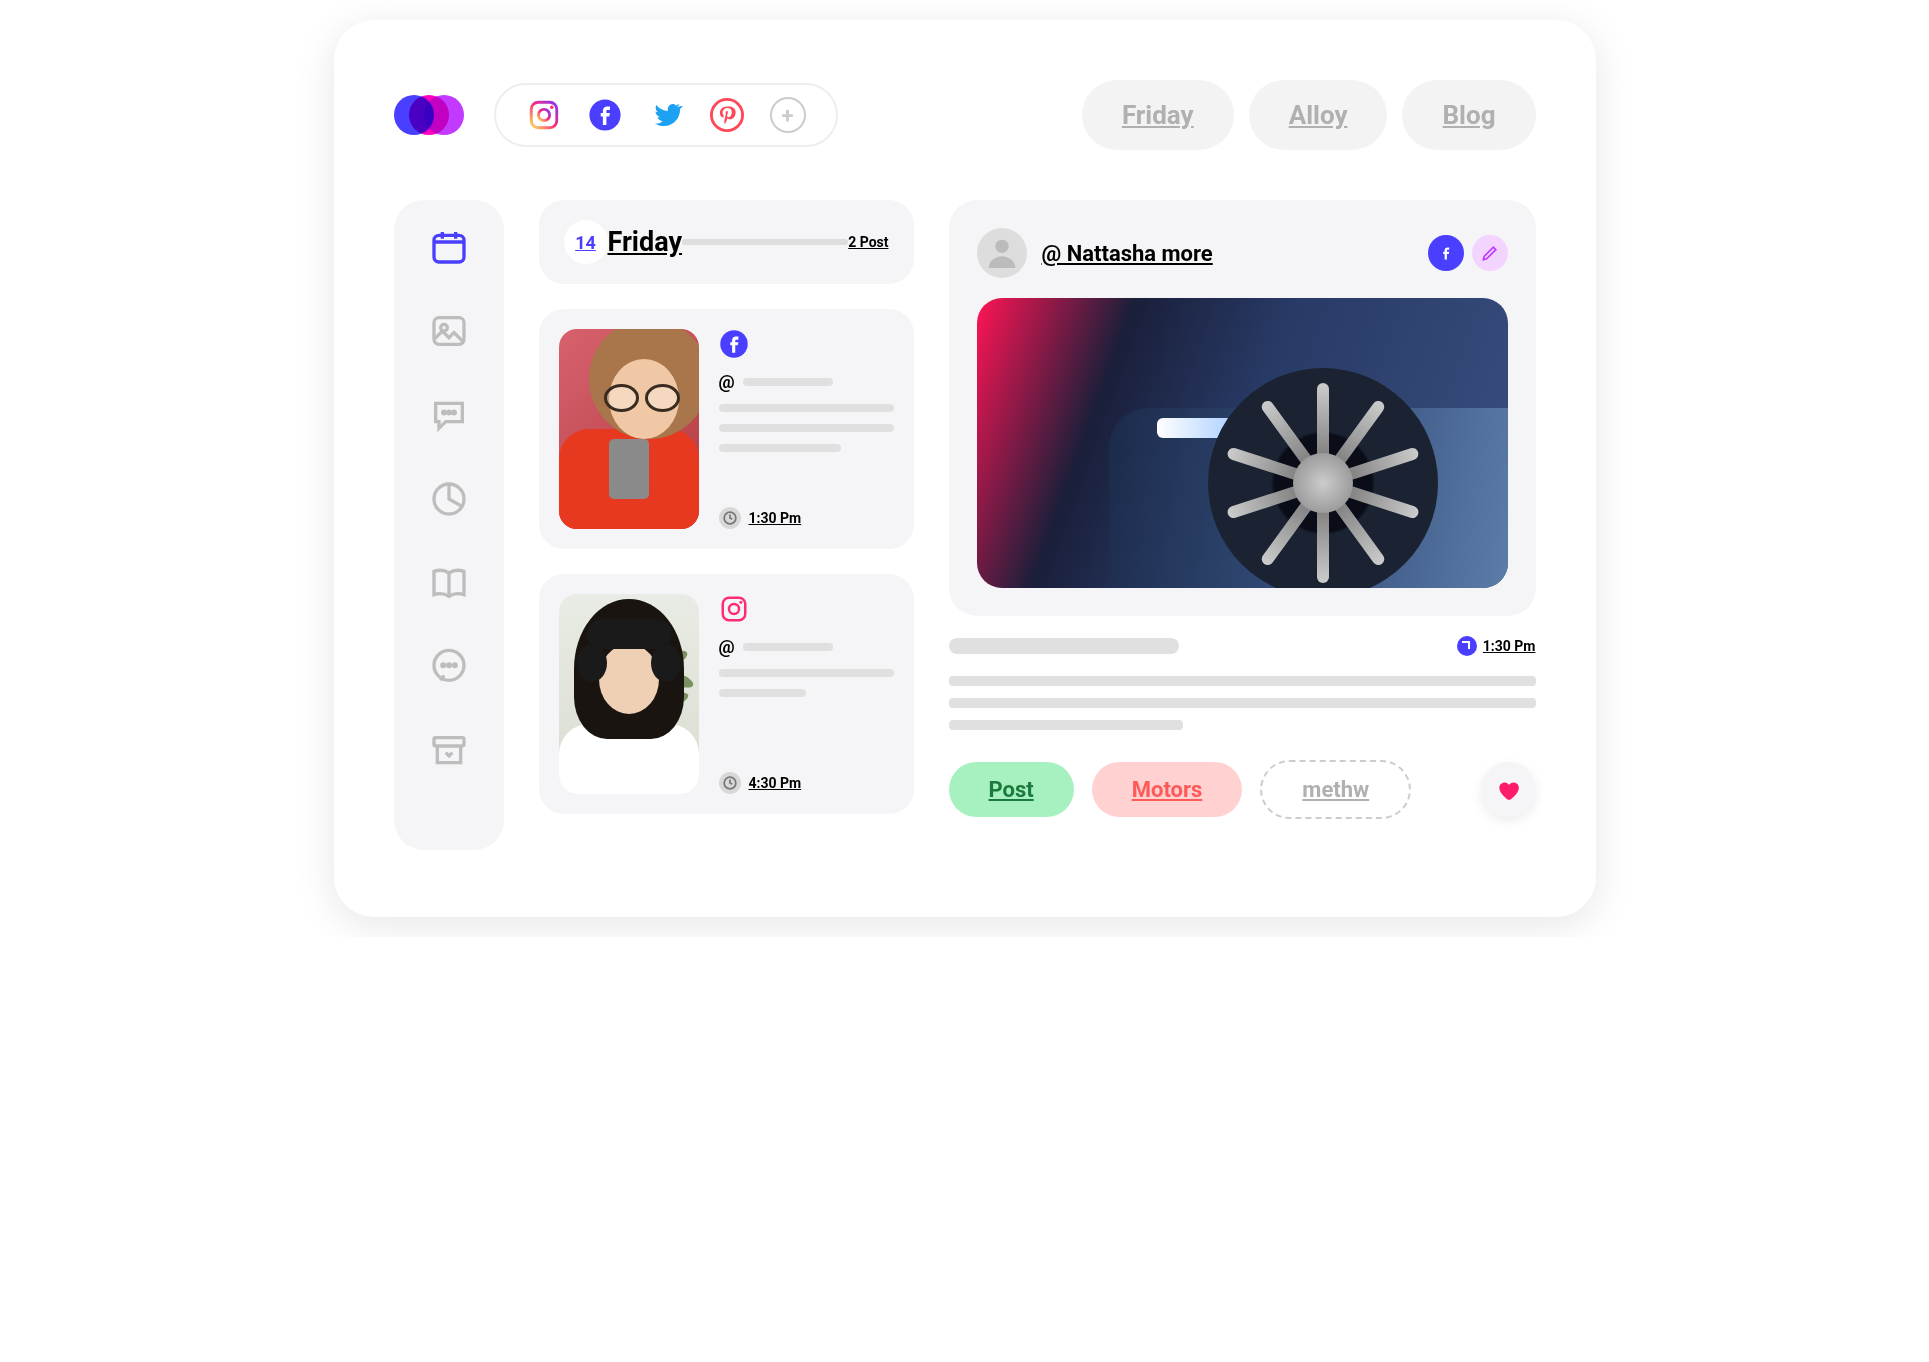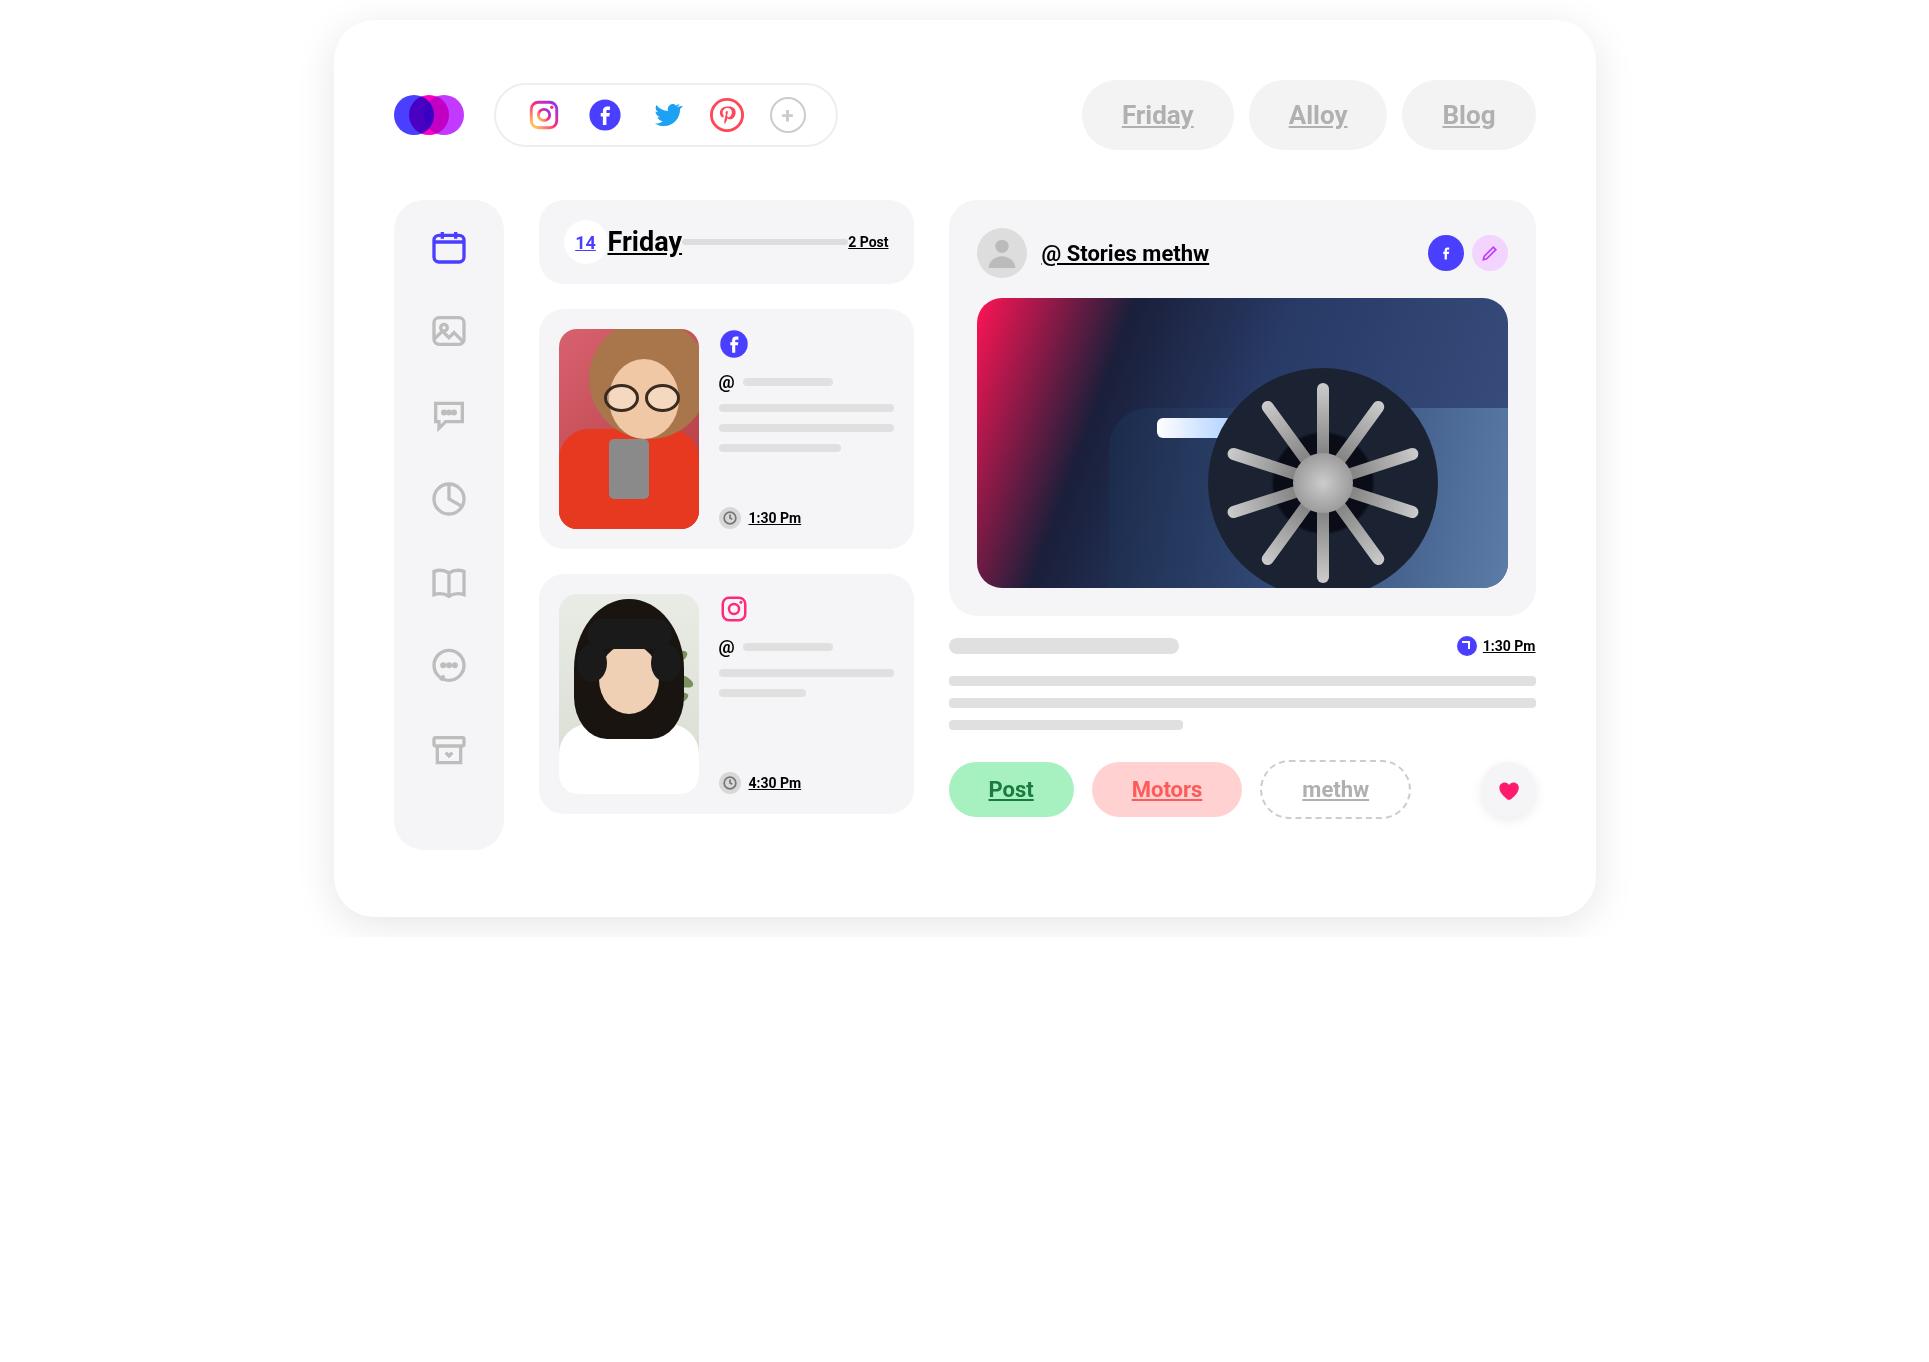--- a/index.html
+++ b/index.html
@@ -299,21 +299,21 @@
 
     <div class="detail">
       <div class="detail-card">
         <div class="detail-head">
           <div class="avatar">
             <svg width="40" height="40" viewBox="0 0 24 24" fill="#bbb">
                 <circle cx="12" cy="8" r="4"></circle>
                 <path d="M4 21c0-4 4-7 8-7s8 3 8 7z"></path>
               </svg>
           </div>
-          <div class="username">@ Stories methw</div>
+          <div class="username">@ Nattasha more</div>
           <div class="net-badges">
             <div class="badge badge-fb">
               <svg width="22" height="22" viewBox="0 0 24 24">
                   <path d="M13.5 8.5h2V6h-2c-1.7 0-3 1.3-3 3v1.5H9V13h1.5v6h2.5v-6h2l.5-2.5h-2.5V9c0-.3.2-.5.5-.5z" fill="#fff"></path>
                 </svg>
             </div>
             <div class="badge badge-pin">
               <svg width="20" height="20" viewBox="0 0 24 24" fill="none" stroke="#c239ff" stroke-width="2">
                   <path d="M4 20l4-1 11-11-3-3L5 16z"></path>
                 </svg>

